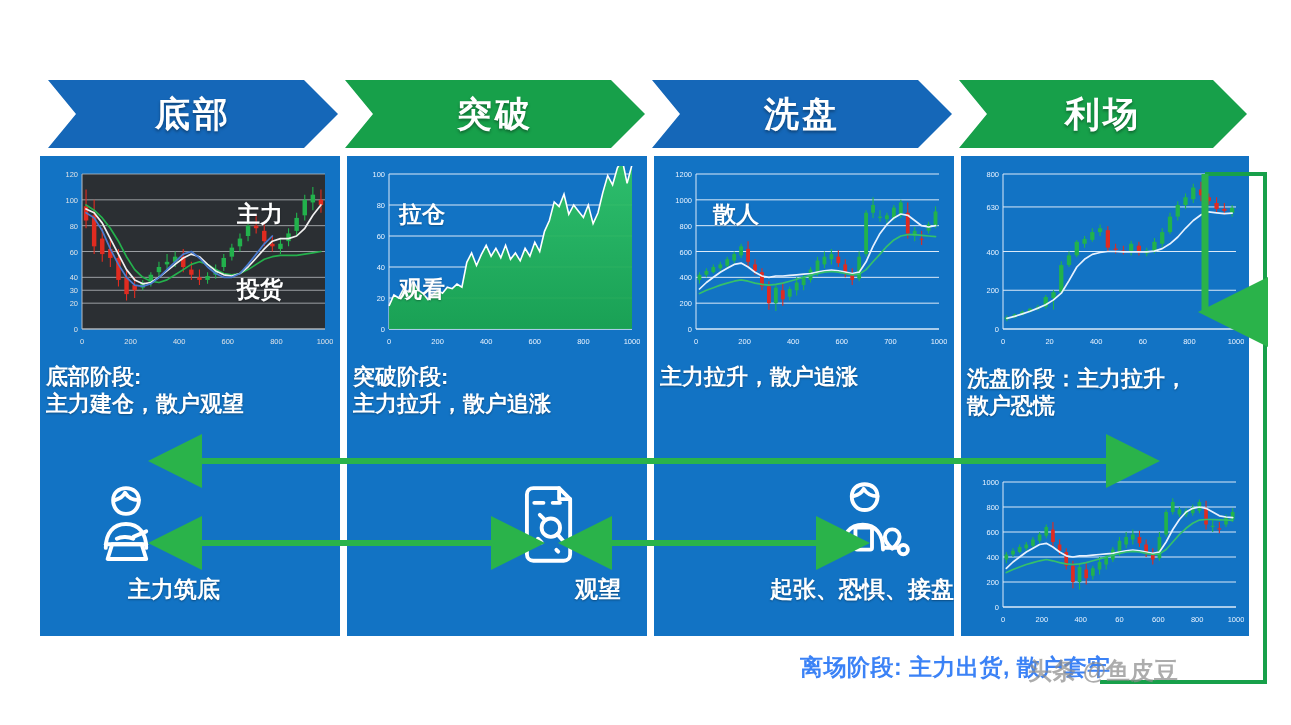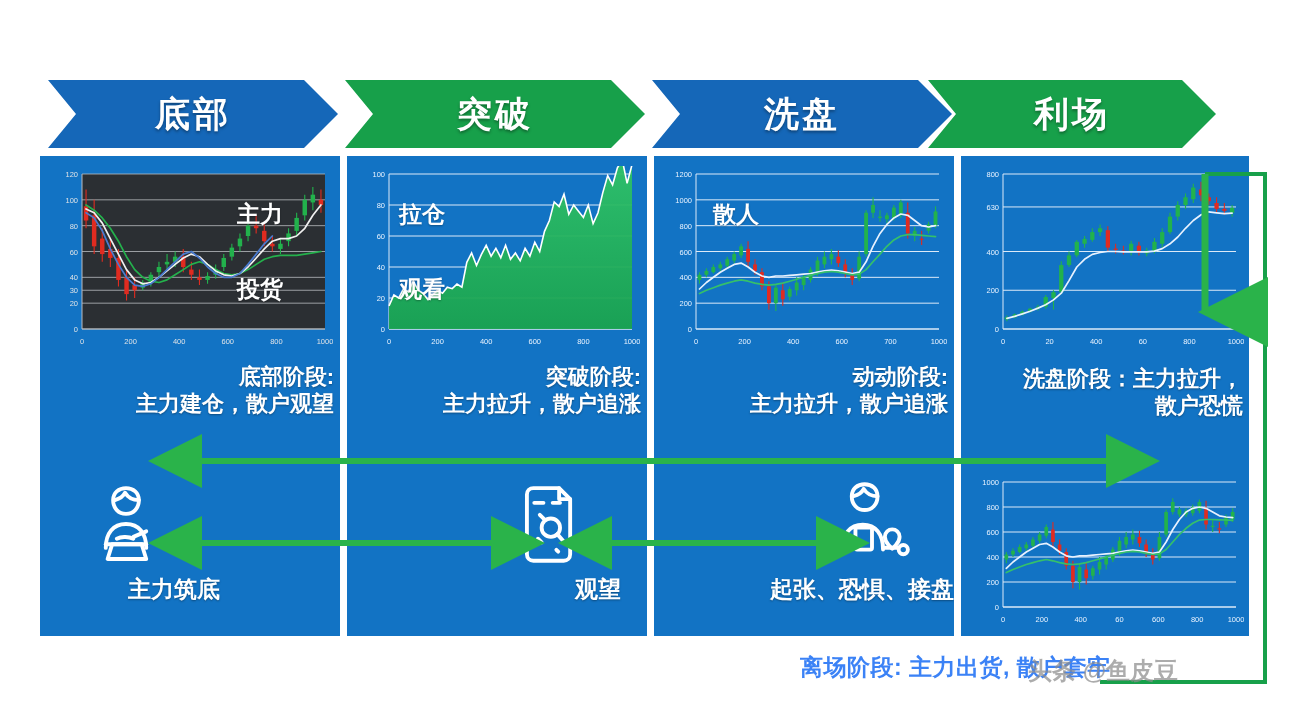--- a/index.html
+++ b/index.html
@@ -36,21 +36,21 @@
     background:#1273c4;
     overflow:hidden;
   }
   .panel-inner { position:relative; width:100%; height:100%; }
 
   .chart-box { position:absolute; left:0; right:0; }
 
   .caption {
     position:absolute; left:6px; right:6px;
     color:#ffffff; font-weight:bold; font-size:22px;
-    text-align:right; line-height:1.22;
+    text-align:left; line-height:1.22;
     text-shadow: 0 1px 2px rgba(0,0,0,.35);
   }
 
   
   .icon-wrap { position:absolute; }
   .icon-label {
     position:absolute; color:#fff; font-weight:bold; font-size:23px;
     text-align:right; text-shadow:0 1px 2px rgba(0,0,0,.35);
     white-space:nowrap;
   }
@@ -85,21 +85,21 @@
     <span class="chev-label">底部</span>
   </div>
   <div class="chevron" style="left:345px; width:300px;">
     <div class="chev-shape" style="background:#17a04a;"></div>
     <span class="chev-label">突破</span>
   </div>
   <div class="chevron" style="left:652px; width:300px;">
     <div class="chev-shape" style="background:#1567b8;"></div>
     <span class="chev-label">洗盘</span>
   </div>
-  <div class="chevron" style="left:928px; width:288px;">
+  <div class="chevron" style="left:959px; width:288px;">
     <div class="chev-shape" style="background:#17a04a;"></div>
     <span class="chev-label">利场</span>
   </div>
 
   <div class="panel" style="left:40px; width:300px;">
     <div class="panel-inner">
       <div class="chart-box" id="ch0" style="left:8px; top:10px; width:285px; height:185px;"><svg width="285" height="185" viewBox="0 0 285 185">
             <rect x="34" y="8" width="243" height="155" fill="#2b2f33"></rect>
             <line x1="34" y1="163" x2="277" y2="163" stroke="#b9bcc0" stroke-width="0.8"></line>
             <text x="30" y="166" fill="#dfe3e7" font-size="7.5" text-anchor="end" font-family="Liberation Sans, sans-serif">0</text>
@@ -354,21 +354,20 @@
             <line x1="259.6428571428571" y1="64.83333333333334" x2="259.6428571428571" y2="79.04166666666667" stroke="#e02b20" stroke-width="1.1"></line>
             <rect x="257.7335714285714" y="72.58333333333333" width="3.818571428571429" height="1.2916666666666714" fill="#e02b20"></rect>
             <line x1="266.5857142857143" y1="55.79166666666667" x2="266.5857142857143" y2="67.41666666666666" stroke="#22b24c" stroke-width="1.1"></line>
             <rect x="264.6764285714286" y="58.375" width="3.818571428571429" height="6.458333333333343" fill="#22b24c"></rect>
             <line x1="273.52857142857147" y1="40.29166666666667" x2="273.52857142857147" y2="62.25" stroke="#22b24c" stroke-width="1.1"></line>
             <rect x="271.61928571428575" y="45.45833333333334" width="3.818571428571429" height="14.208333333333329" fill="#22b24c"></rect>
             <path d="M37.5,123.0 L44.4,116.5 L51.4,111.3 L58.3,106.2 L65.2,102.3 L72.2,98.4 L79.1,97.1 L86.1,101.0 L93.0,106.2 L100.0,110.0 L106.9,111.3 L113.8,110.0 L120.8,110.0 L127.7,109.4 L134.7,108.8 L141.6,108.1 L148.6,107.5 L155.5,106.2 L162.4,104.9 L169.4,104.2 L176.3,104.9 L183.3,106.2 L190.2,107.5 L197.2,106.2 L204.1,95.8 L211.0,80.3 L218.0,67.4 L224.9,58.4 L231.9,51.9 L238.8,48.0 L245.8,49.3 L252.7,54.5 L259.6,59.7 L266.6,61.0 L273.5,59.7" fill="none" stroke="#e8f2ff" stroke-width="1.7" stroke-linejoin="round" stroke-linecap="round"></path>
             <path d="M37.5,127.5 L44.4,124.3 L51.4,121.7 L58.3,119.1 L65.2,117.1 L72.2,115.2 L79.1,113.9 L86.1,115.2 L93.0,117.1 L100.0,118.4 L106.9,119.1 L113.8,118.4 L120.8,117.1 L127.7,115.2 L134.7,113.3 L141.6,111.3 L148.6,109.4 L155.5,107.5 L162.4,106.2 L169.4,105.5 L176.3,106.2 L183.3,107.5 L190.2,108.8 L197.2,108.1 L204.1,103.6 L211.0,95.8 L218.0,88.1 L224.9,80.3 L231.9,73.9 L238.8,70.0 L245.8,68.7 L252.7,68.7 L259.6,69.4 L266.6,70.0 L273.5,70.6" fill="none" stroke="#35c06a" stroke-width="1.7" stroke-linejoin="round" stroke-linecap="round"></path>
           </svg></div>
       <div class="caption" style="top:208px;">
-        <div>动动阶段:</div>
         <div>主力拉升，散户追涨</div>
       </div>
       <div class="icon-wrap" style="left:168px; top:320px; width:100px; height:92px;">
         <svg viewBox="0 0 100 100" width="100" height="92" fill="none" stroke="#ffffff" stroke-width="4.2" stroke-linecap="round" stroke-linejoin="round">
           <path d="M28 22c0-8 6-13 14-13s14 5 14 13c0 9-6 15-14 15s-14-6-14-15z"></path>
           <path d="M30 22c4-1 9-4 11-8 3 5 9 8 15 8"></path>
           <path d="M18 80c0-17 8-27 22-27s22 10 22 27"></path>
           <rect x="32" y="56" width="18" height="24" rx="2"></rect>
           <path d="M64 66c0-5 4-8 8-8s8 3 8 8c0 7-8 13-8 13s-8-6-8-13z"></path>
           <circle cx="84" cy="80" r="5"></circle>

